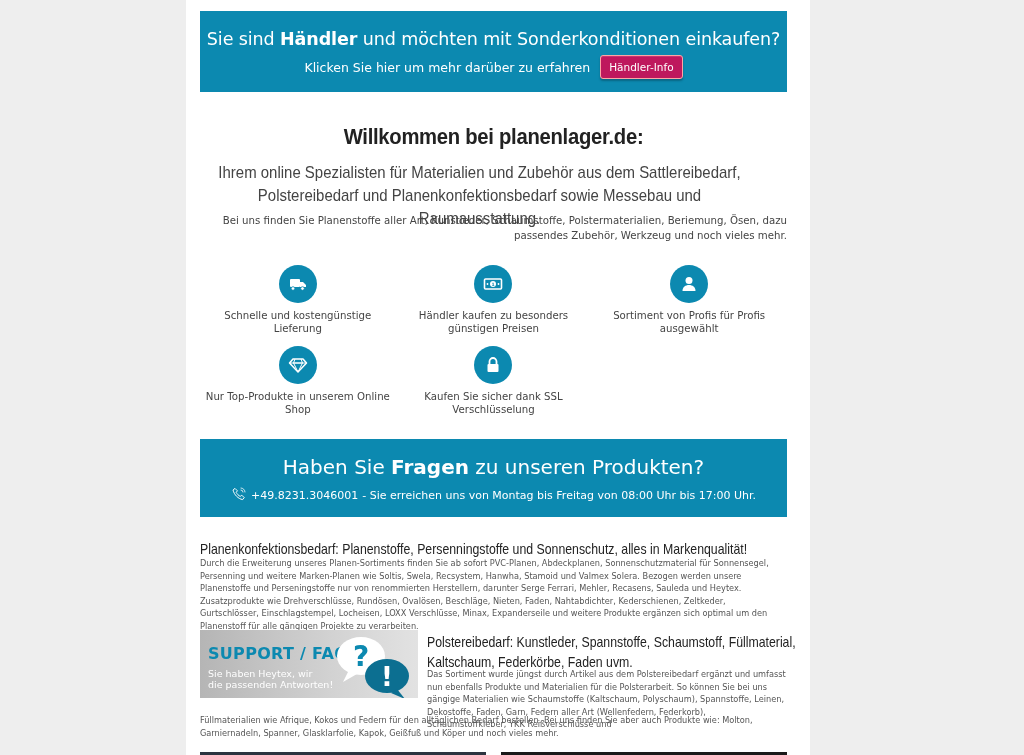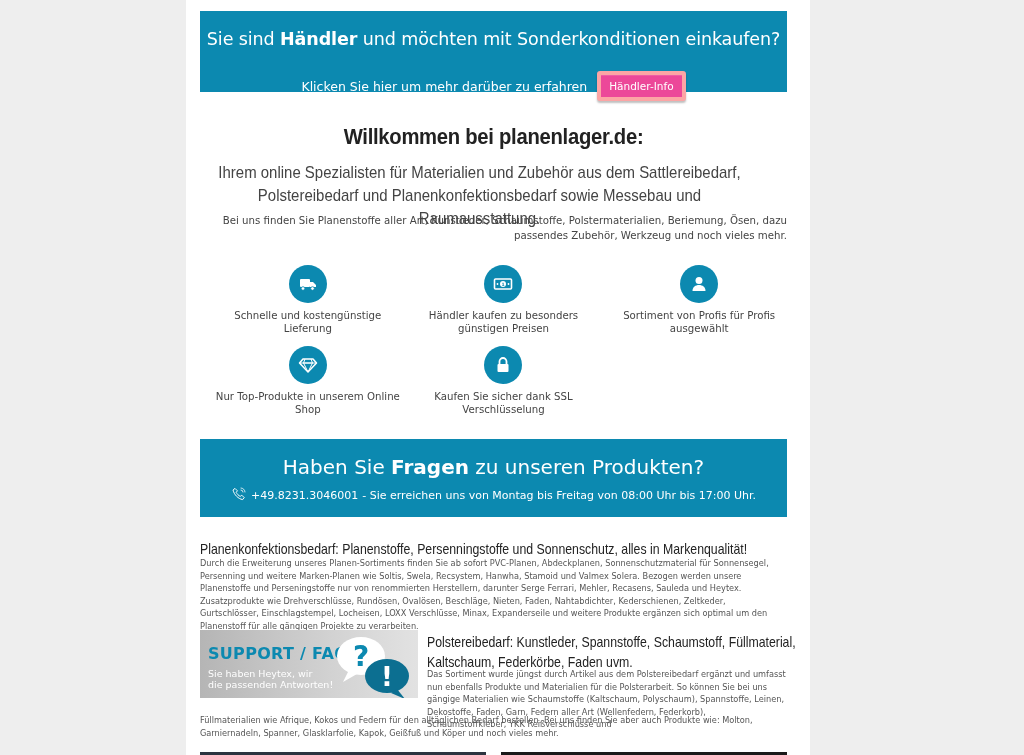--- a/index.html
+++ b/index.html
@@ -16,23 +16,23 @@
   .inner { position:absolute; left:14px; width:587px; }
 
   
   .banner {
     background:#0c89b0; color:#fff; text-align:center;
     position:absolute; left:14px; width:587px;
   }
   .banner-top { top:11px; height:81px; }
   .banner-top .line1 { font-size:17.5px; padding-top:18px; letter-spacing:-0.1px; }
   .banner-top .line1 b { font-weight:bold; }
-  .banner-top .line2 { font-size:12.5px; margin-top:22px; display:flex; justify-content:center; align-items:center; gap:10px; }
+  .banner-top .line2 { font-size:12.5px; margin-top:6px; display:flex; justify-content:center; align-items:center; gap:10px; }
   .btn-haendler {
-    background:#ec4899; color:#fff; border:4px solid #fca5a5;
+    background:#be185d; color:#fff; border:1px solid #fca5a5;
     font-size:10.5px; padding:5px 8px; border-radius:3px;
     box-shadow:0 2px 2px rgba(0,0,0,0.25), inset 0 1px 0 rgba(255,255,255,0.12);
     font-family:"DejaVu Sans", sans-serif; cursor:pointer;
   }
 
   
   .welcome-title {
     top:124px; text-align:center; font-size:22px; font-weight:bold;
     color:#222; font-family:"Liberation Sans Narrow","Liberation Sans", sans-serif;
     letter-spacing:-0.3px; transform:scaleX(0.92); transform-origin:center;
@@ -41,21 +41,21 @@
     top:161px; text-align:center; font-size:17px; color:#444; line-height:23px;
     font-family:"Liberation Sans", sans-serif; transform:scaleX(0.88); transform-origin:center;
     left:-20px; width:627px;
   }
   .welcome-text {
     top:214px; text-align:right; font-size:10.2px; color:#444; line-height:14.5px;
   }
 
   
   .features {
-    top:265px; left:24px; width:587px; position:absolute;
+    top:265px; left:14px; width:587px; position:absolute;
     display:grid; grid-template-columns:repeat(3, 1fr); row-gap:11px;
   }
   .feature { text-align:center; }
   .feature .circle {
     width:38px; height:38px; border-radius:50%; background:#0c89b0;
     margin:0 auto 6px auto; display:flex; align-items:center; justify-content:center;
   }
   .feature .circle svg { width:20px; height:20px; }
   .feature .label { font-size:10.2px; color:#444; line-height:13px; }
 

